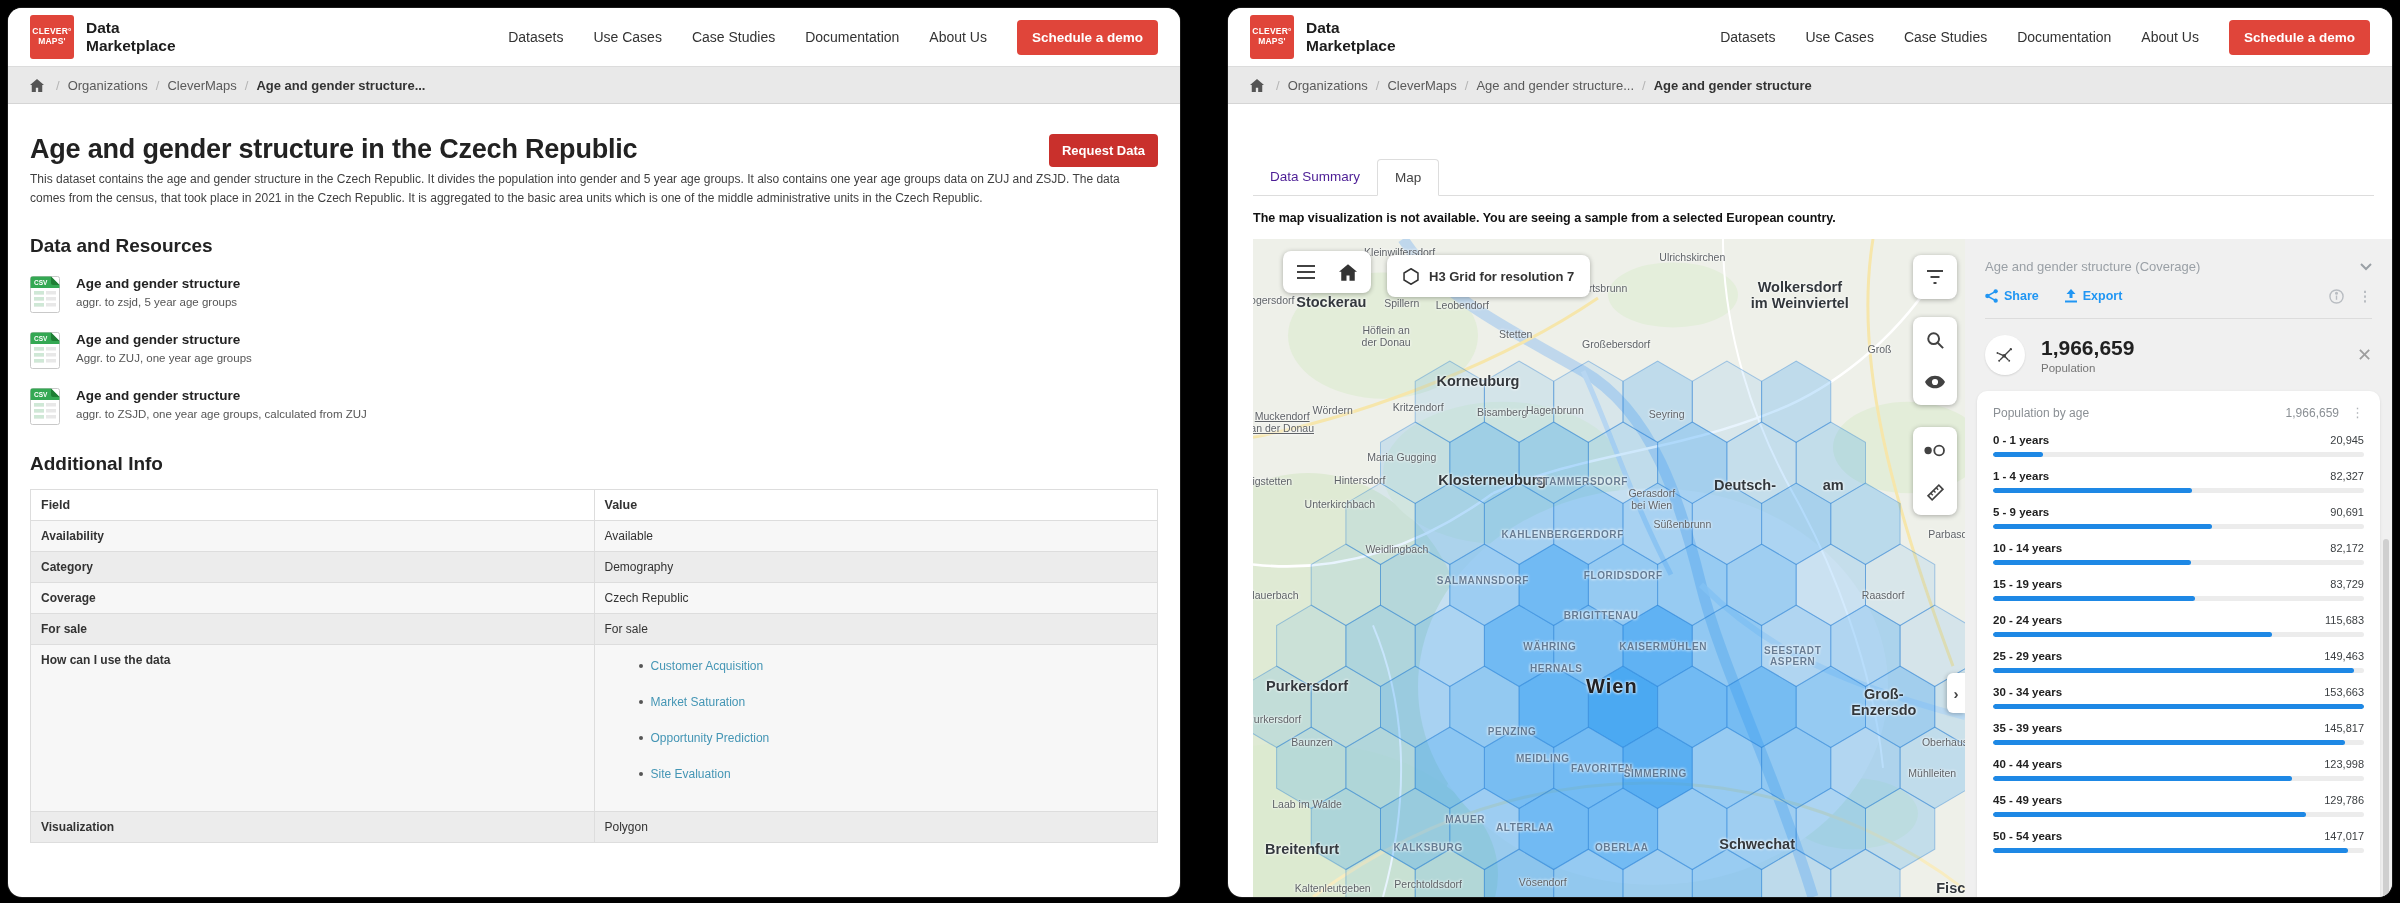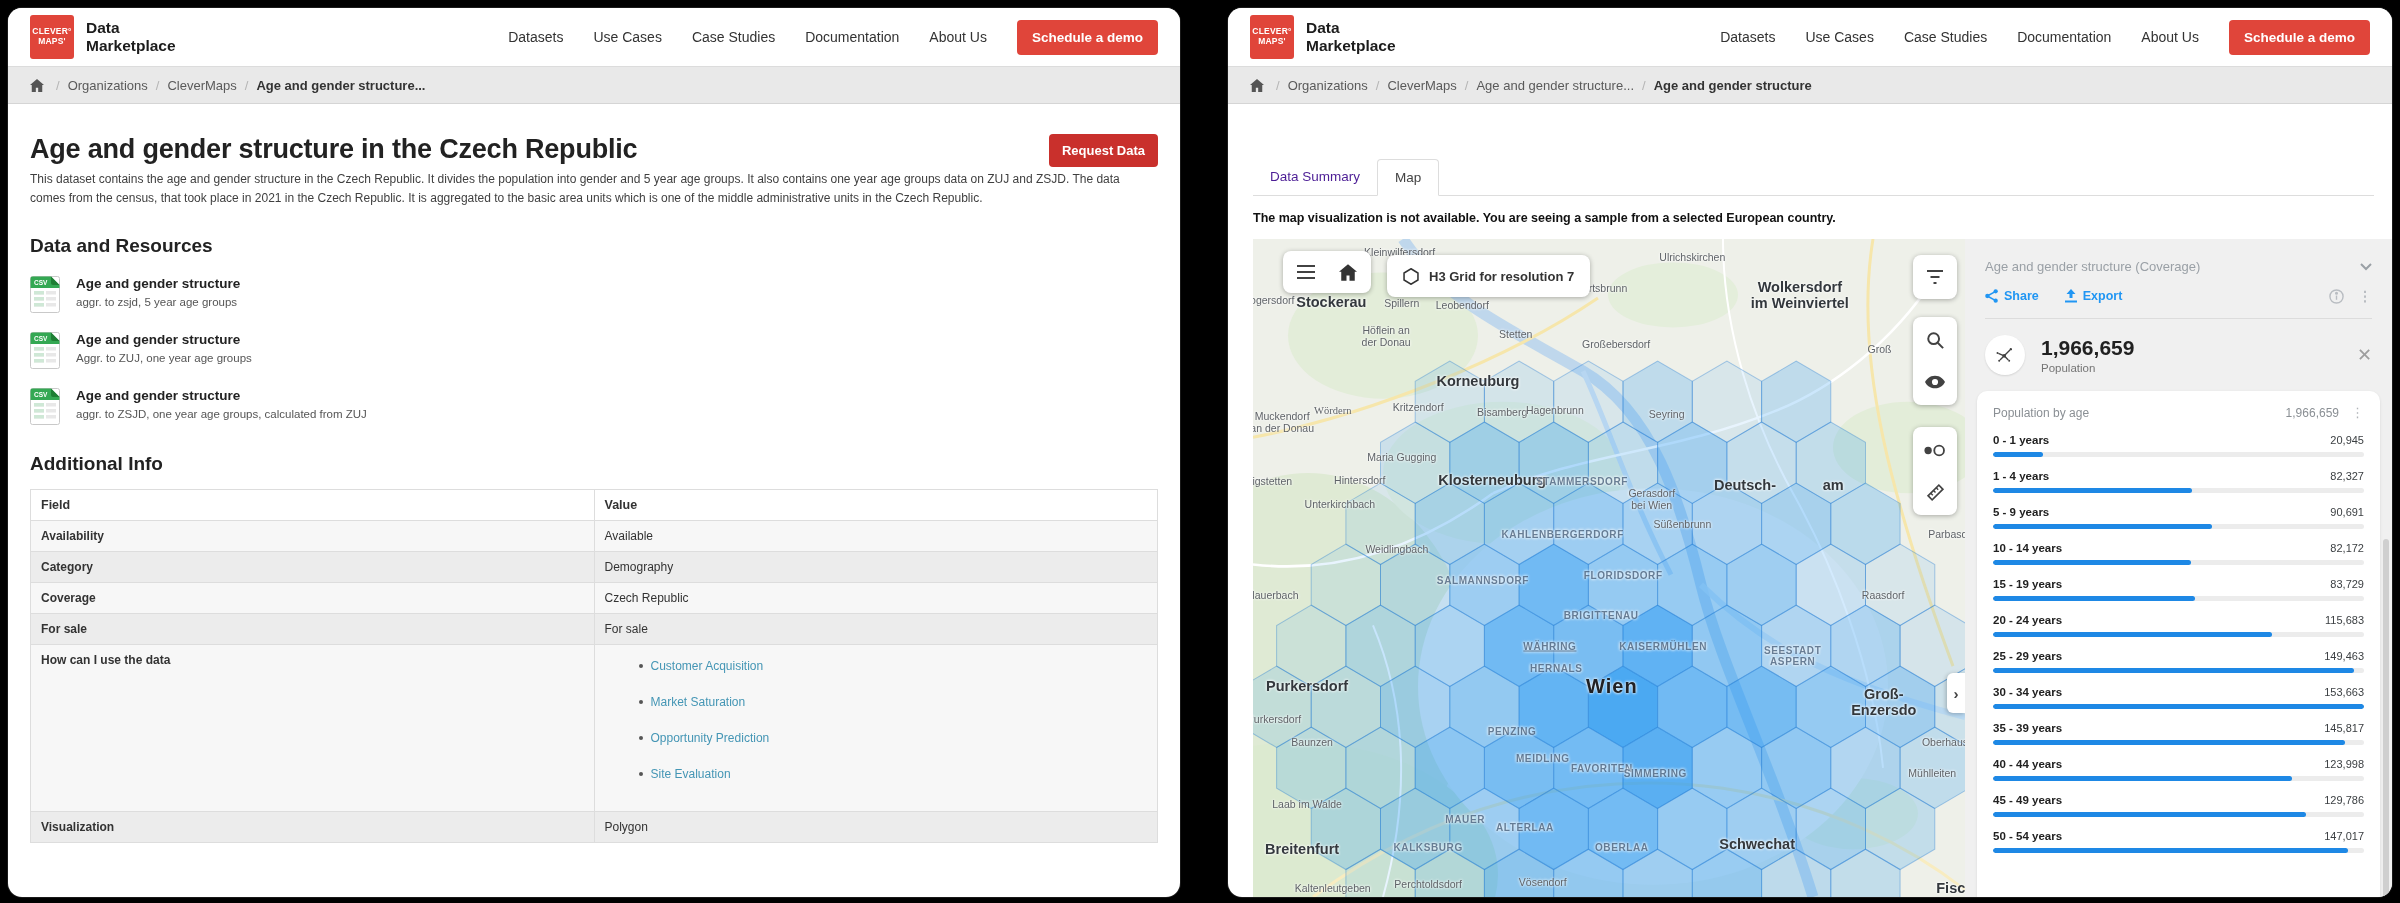--- a/index.html
+++ b/index.html
@@ -448,23 +448,23 @@
           <div class="mlabel ml-lg" style="left: 11%; top: 9.5%;">Stockerau</div>
           <div class="mlabel ml-sm" style="left: 0.7%; top: 9.3%;">Oberzogersdorf</div>
           <div class="mlabel ml-sm" style="left: 20.9%; top: 9.7%;">Spillern</div>
           <div class="mlabel ml-sm" style="left: 29.4%; top: 10%;">Leobendorf</div>
           <div class="mlabel ml-sm" style="left: 36.9%; top: 14.4%;">Stetten</div>
           <div class="mlabel ml-sm" style="left: 51%; top: 15.9%;">Großebersdorf</div>
           <div class="mlabel ml-sm" style="left: 88%; top: 16.7%;">Groß</div>
           <div class="mlabel ml-sm" style="left: 18.7%; top: 14.8%;">Höflein an
 der Donau</div>
           <div class="mlabel ml-lg" style="left: 31.6%; top: 21.6%;">Korneuburg</div>
-          <div class="mlabel ml-sm" style="left: 4.1%; top: 27.8%;">Muckendorf
+          <div class="mlabel ml-sm" style="left: 4.1%; top: 27.8%; text-decoration: underline;">Muckendorf
 an der Donau</div>
-          <div class="mlabel ml-sm" style="left: 11.2%; top: 26%; font-family: Liberation Serif, serif;">Wördern</div>
+          <div class="mlabel ml-sm" style="left: 11.2%; top: 26%;">Wördern</div>
           <div class="mlabel ml-sm" style="left: 23.2%; top: 25.5%;">Kritzendorf</div>
           <div class="mlabel ml-sm" style="left: 35%; top: 26.3%;">Bisamberg</div>
           <div class="mlabel ml-sm" style="left: 42.4%; top: 26%;">Hagenbrunn</div>
           <div class="mlabel ml-sm" style="left: 58.1%; top: 26.6%;">Seyring</div>
           <div class="mlabel ml-sm" style="left: 20.9%; top: 33.2%;">Maria Gugging</div>
           <div class="mlabel ml-sm" style="left: 1.4%; top: 36.8%;">Königstetten</div>
           <div class="mlabel ml-sm" style="left: 15%; top: 36.6%;">Hintersdorf</div>
           <div class="mlabel ml-lg" style="left: 33.6%; top: 36.6%;">Klosterneuburg</div>
           <div class="mlabel ml-dist" style="left: 46.2%; top: 36.8%;">STAMMERSDORF</div>
           <div class="mlabel ml-sm" style="left: 56%; top: 39.5%;">Gerasdorf
@@ -474,21 +474,21 @@
           <div class="mlabel ml-sm" style="left: 12.2%; top: 40.2%;">Unterkirchbach</div>
           <div class="mlabel ml-sm" style="left: 60.3%; top: 43.3%;">Süßenbrunn</div>
           <div class="mlabel ml-sm" style="left: 98%; top: 44.8%;">Parbasdo</div>
           <div class="mlabel ml-dist" style="left: 43.5%; top: 44.8%;">KAHLENBERGERDORF</div>
           <div class="mlabel ml-sm" style="left: 20.2%; top: 47.1%;">Weidlingbach</div>
           <div class="mlabel ml-dist" style="left: 32.3%; top: 51.8%;">SALMANNSDORF</div>
           <div class="mlabel ml-dist" style="left: 52%; top: 51%;">FLORIDSDORF</div>
           <div class="mlabel ml-sm" style="left: 2.7%; top: 54.1%;">Mauerbach</div>
           <div class="mlabel ml-sm" style="left: 88.5%; top: 54.1%;">Raasdorf</div>
           <div class="mlabel ml-dist" style="left: 48.9%; top: 57.2%;">BRIGITTENAU</div>
-          <div class="mlabel ml-dist" style="left: 41.7%; top: 61.8%; text-decoration: underline;">WÄHRING</div>
+          <div class="mlabel ml-dist" style="left: 41.7%; top: 61.8%;">WÄHRING</div>
           <div class="mlabel ml-dist" style="left: 57.6%; top: 61.8%;">KAISERMÜHLEN</div>
           <div class="mlabel ml-dist" style="left: 75.8%; top: 63.3%;">SEESTADT
 ASPERN</div>
           <div class="mlabel ml-dist" style="left: 42.6%; top: 65.2%;">HERNALS</div>
           <div class="mlabel ml-xl" style="left: 50.4%; top: 68%;">Wien</div>
           <div class="mlabel ml-lg" style="left: 7.6%; top: 68%;">Purkersdorf</div>
           <div class="mlabel ml-lg" style="left: 88.6%; top: 70.3%;">Groß-Enzersdo</div>
           <div class="mlabel ml-sm" style="left: 2.7%; top: 72.9%;">-Purkersdorf</div>
           <div class="mlabel ml-dist" style="left: 36.4%; top: 74.7%;">PENZING</div>
           <div class="mlabel ml-sm" style="left: 8.3%; top: 76.5%;">Baunzen</div>

